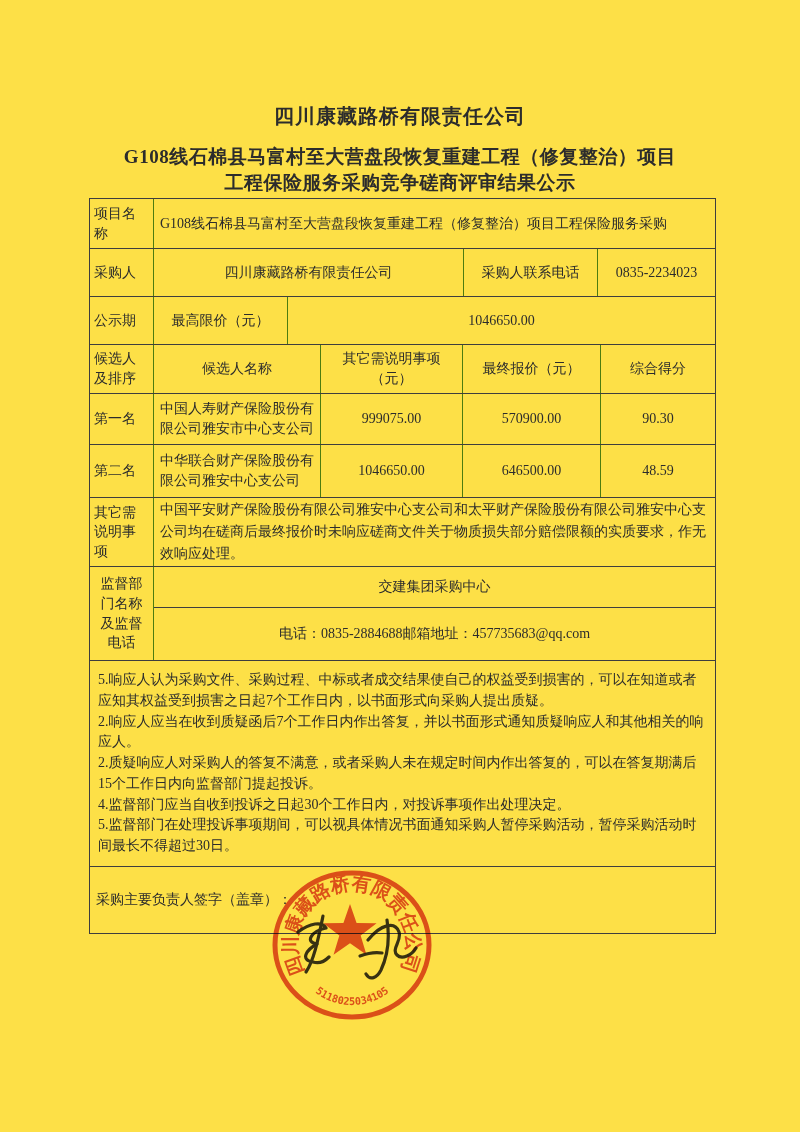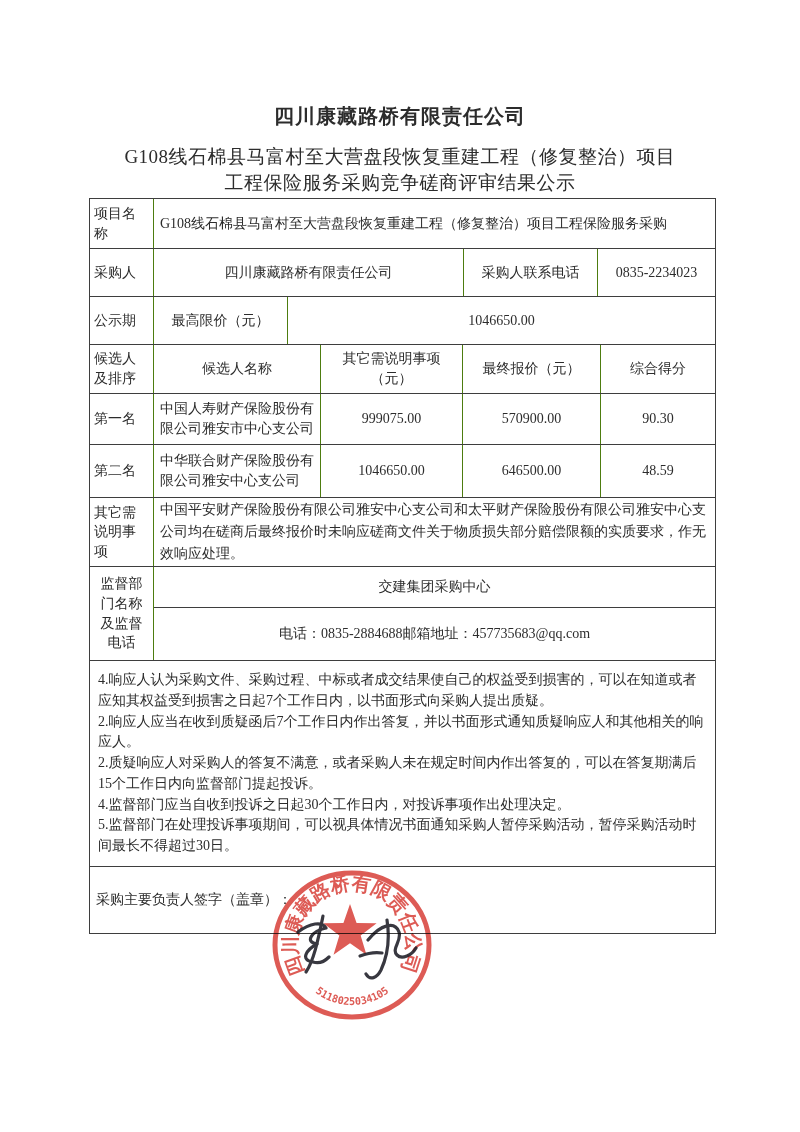--- a/index.html
+++ b/index.html
@@ -1,34 +1,34 @@
 <!DOCTYPE html>
 <html><head>
 <meta charset="utf-8">
 <style>
   html,body{margin:0;padding:0;}
   body{background:#e8e8e6;}
   .page{
     position:relative;
     width:800px;height:1132px;
     margin:0 auto;
-    background:#ffffff;
+    background:#fde047;
     font-family:"Liberation Serif", serif;
     color:#2c2c2c;
     overflow:hidden;
     box-shadow:0 0 6px rgba(0,0,0,.15);
   }
   .titleblock{text-align:center;}
   .company-title{
     margin:0;padding-top:103px;
     font-size:20px;font-weight:bold;letter-spacing:1px;
   }
   .announce-title{
     margin:14px 0 0 0;
-    font-size:19px;font-weight:normal;line-height:1.35;letter-spacing:.5px;
+    font-size:19px;font-weight:bold;line-height:1.35;letter-spacing:.5px;
   }
   .tbl{
     position:absolute;left:89px;top:198px;width:625px;
     border:1px solid #3e3e3e;
     font-size:14px;
     background:transparent;
   }
   .row{display:flex;border-bottom:1px solid #3e3e3e;}
   .row:last-child{border-bottom:none;}
   .cell{
@@ -133,21 +133,21 @@
     <div class="row h-super">
       <div class="cell lab ctr-text">监督部门名称及监督电话</div>
       <div class="cell rest sup-col">
         <div class="sub sub1">交建集团采购中心</div>
         <div class="sub sub2">电话：0835-2884688邮箱地址：457735683@qq.com</div>
       </div>
     </div>
 
     <div class="row h-objection">
       <div class="cell rest obj-col">
-        <div class="obj-item">4.响应人认为采购文件、采购过程、中标或者成交结果使自己的权益受到损害的，可以在知道或者应知其权益受到损害之日起7个工作日内，以书面形式向采购人提出质疑。</div>
+        <div class="obj-item">5.响应人认为采购文件、采购过程、中标或者成交结果使自己的权益受到损害的，可以在知道或者应知其权益受到损害之日起7个工作日内，以书面形式向采购人提出质疑。</div>
         <div class="obj-item">2.响应人应当在收到质疑函后7个工作日内作出答复，并以书面形式通知质疑响应人和其他相关的响应人。</div>
         <div class="obj-item">2.质疑响应人对采购人的答复不满意，或者采购人未在规定时间内作出答复的，可以在答复期满后15个工作日内向监督部门提起投诉。</div>
         <div class="obj-item">4.监督部门应当自收到投诉之日起30个工作日内，对投诉事项作出处理决定。</div>
         <div class="obj-item">5.监督部门在处理投诉事项期间，可以视具体情况书面通知采购人暂停采购活动，暂停采购活动时间最长不得超过30日。</div>
       </div>
     </div>
 
     <div class="row h-sign">
       <div class="cell rest tl">采购主要负责人签字（盖章）：</div>
     </div>

